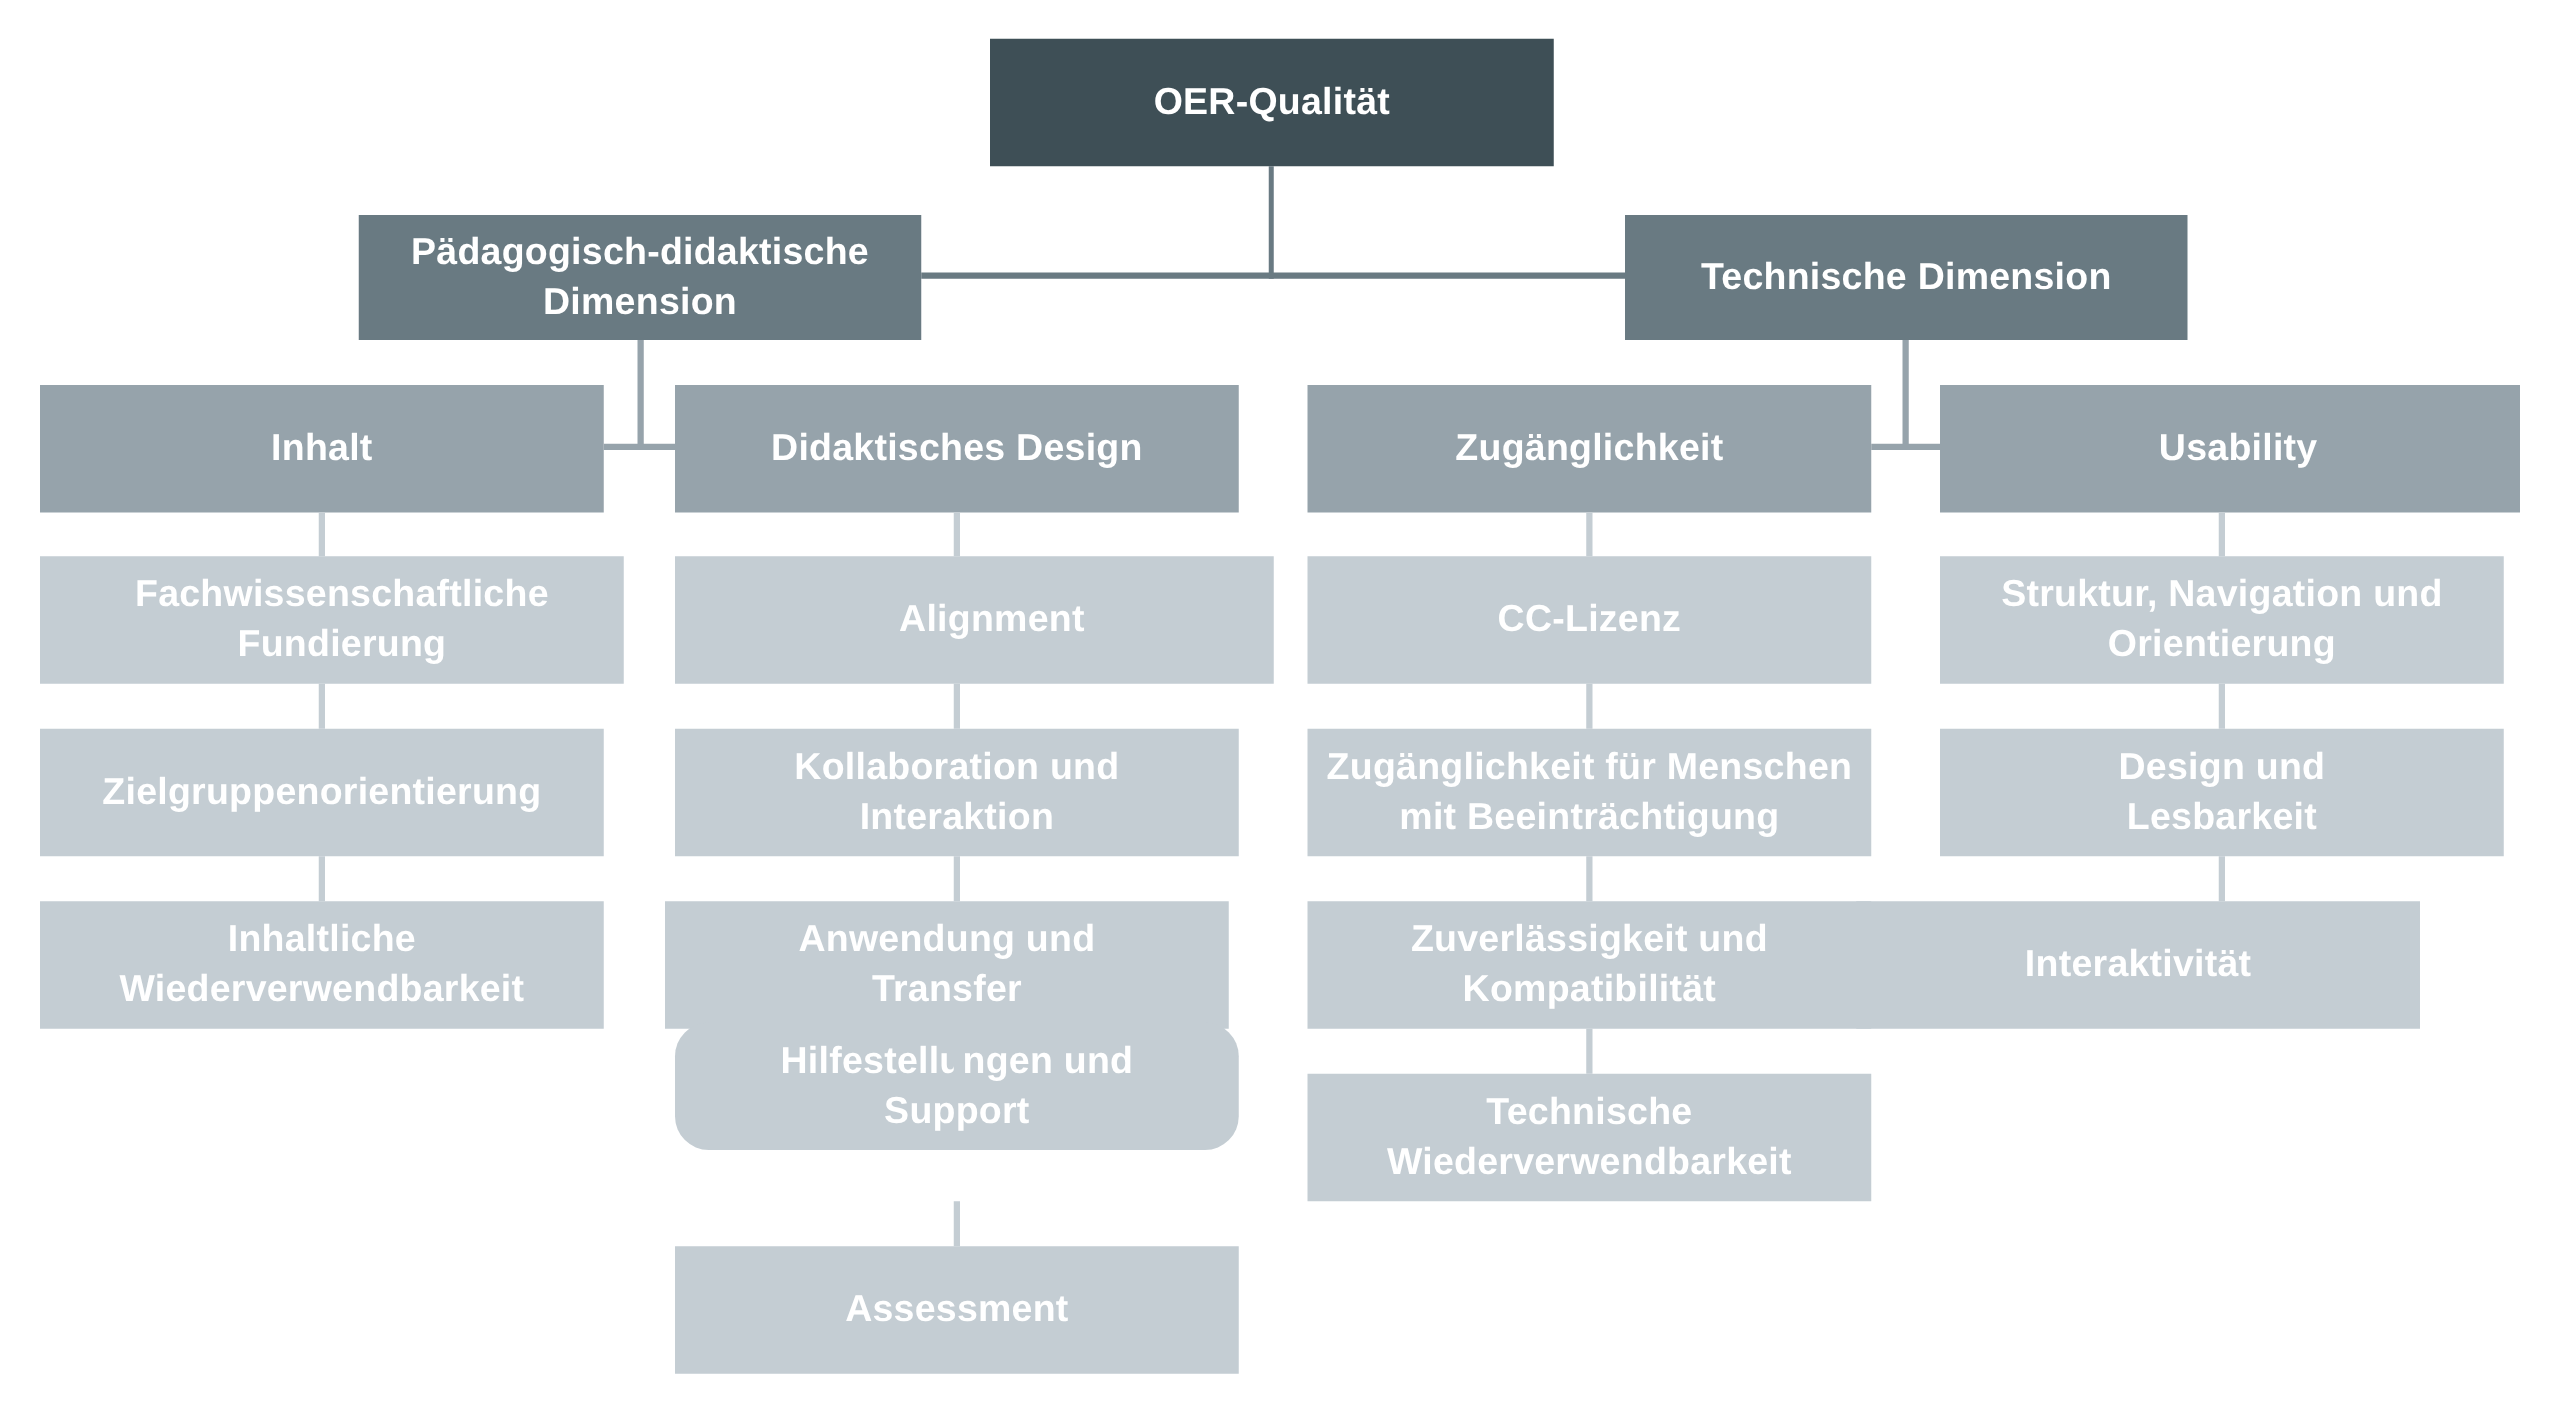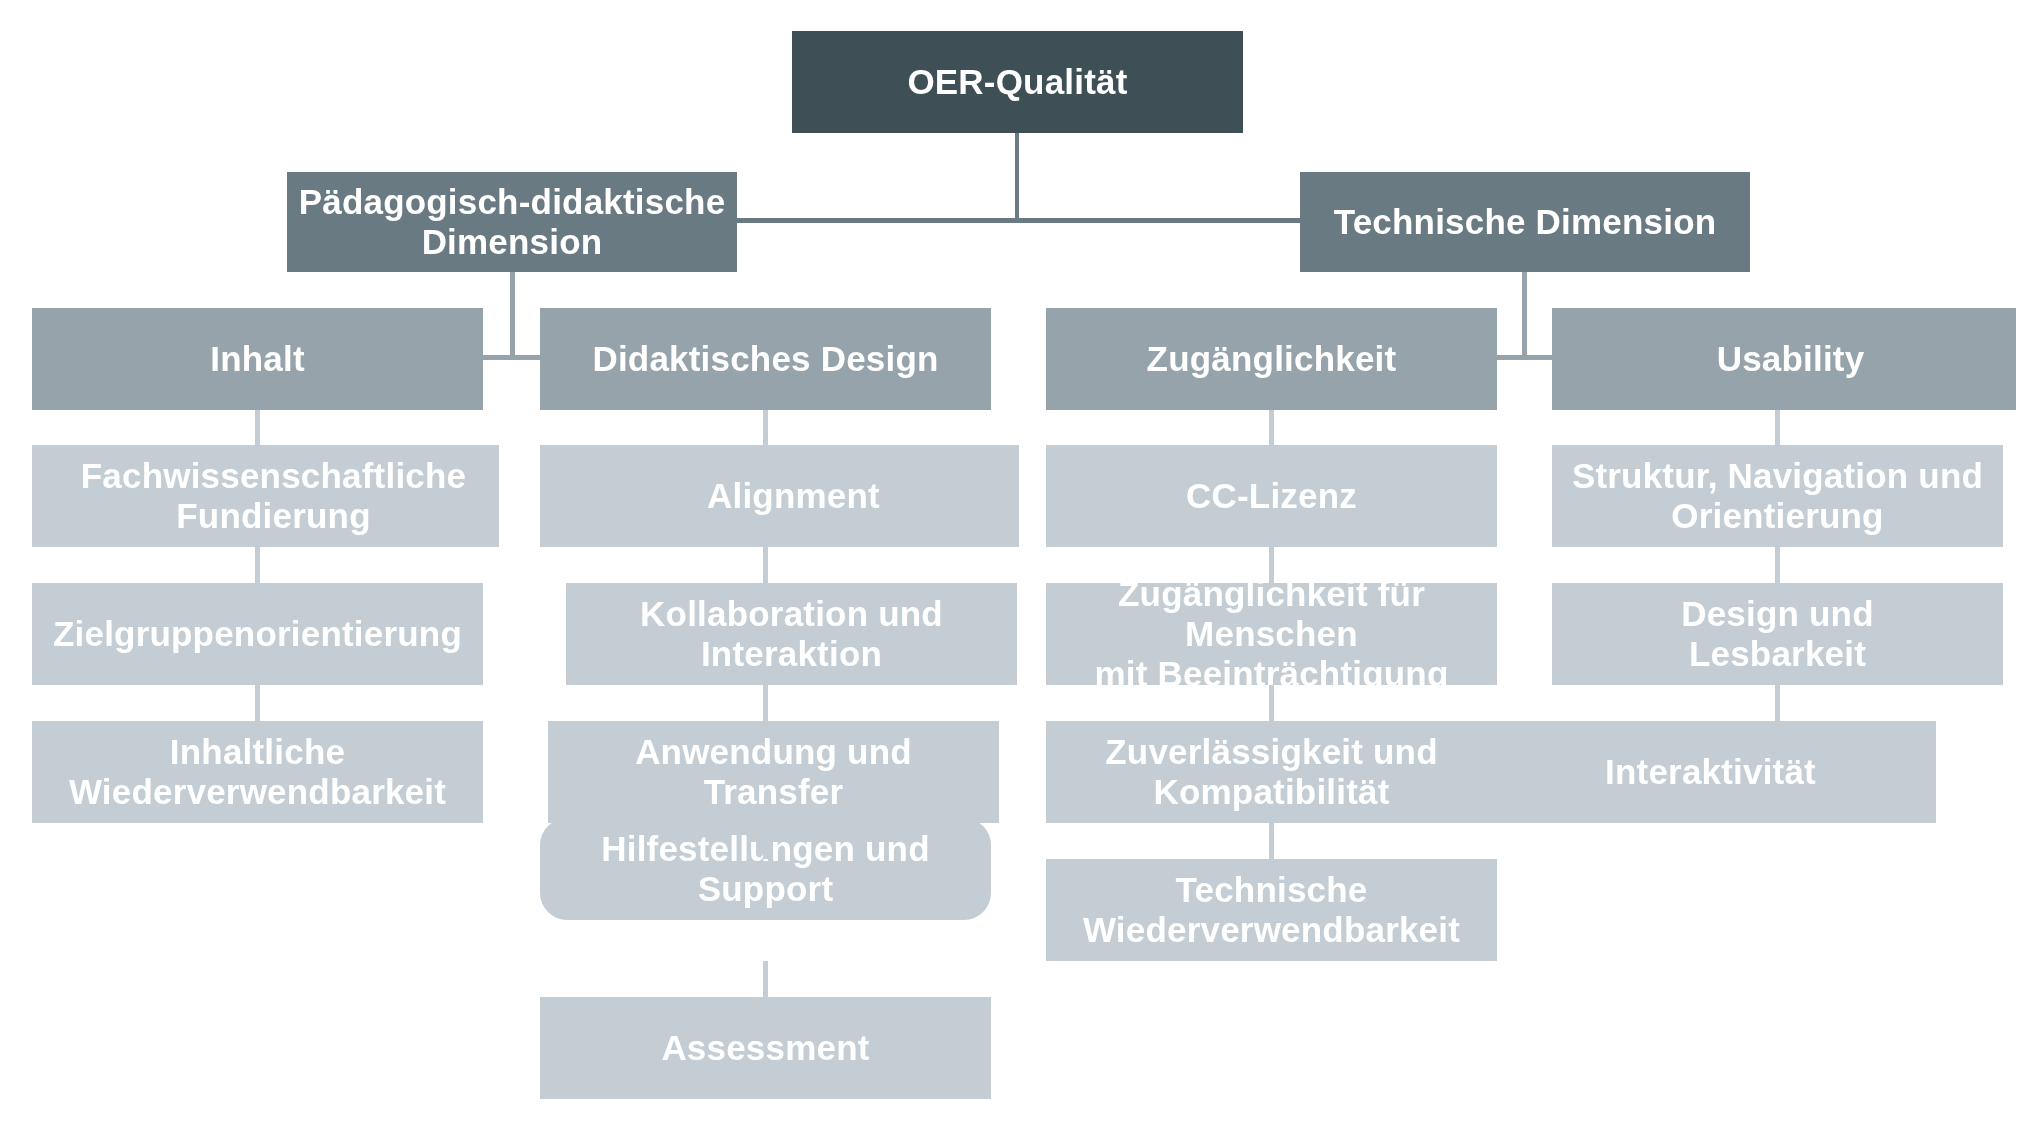--- a/index.html
+++ b/index.html
@@ -17,21 +17,21 @@
   }
   .node {
     position: absolute;
     display: flex;
     flex-direction: column;
     align-items: center;
     justify-content: center;
     text-align: center;
     color: var(--text, #ffffff);
     font-weight: bold;
-    font-size: 35px;
+    font-size: 30px;
     line-height: 40px;
     letter-spacing: 0.2px;
   }
   .l1 { background: var(--level1, #3E4F56); }
   .l2 { background: var(--level2, #697A82); }
   .l3 { background: var(--level3, #96A3AB); }
   .l4 { background: var(--level4, #C4CDD3); }
   .conn { position: absolute; }
   .c2 { background: var(--level2, #697A82); }
   .c3 { background: var(--level3, #96A3AB); }
@@ -75,25 +75,25 @@
     <span>Zielgruppenorientierung</span>
   </div>
   <div class="node l4" style="left:32px; top:721px; width:451px; height:102px;">
     <span>Inhaltliche</span>
     <span>Wiederverwendbarkeit</span>
   </div>
 
   <div class="node l4" style="left:540px; top:445px; width:451px; height:102px;padding-left:28px;">
     <span>Alignment</span>
   </div>
-  <div class="node l4" style="left:566px; top:583px; width:451px; height:102px;">
+  <div class="node l4" style="left:540px; top:583px; width:451px; height:102px;">
     <span>Kollaboration und</span>
     <span>Interaktion</span>
   </div>
-  <div class="node l4" style="left:548px; top:721px; width:451px; height:102px;justify-content:center;">
+  <div class="node l4" style="left:532px; top:721px; width:451px; height:102px;justify-content:center;">
     <span>Anwendung und</span>
     <span>Transfer</span>
   </div>
   <div class="node l4" style="left:540px; top:818px; width:451px; height:102px;border-radius:27px;">
     <span>Hilfestellungen und</span>
     <span>Support</span>
   </div>
   <div class="node l4" style="left:540px; top:997px; width:451px; height:102px;text-align:center;">
     <span>Assessment</span>
   </div>

